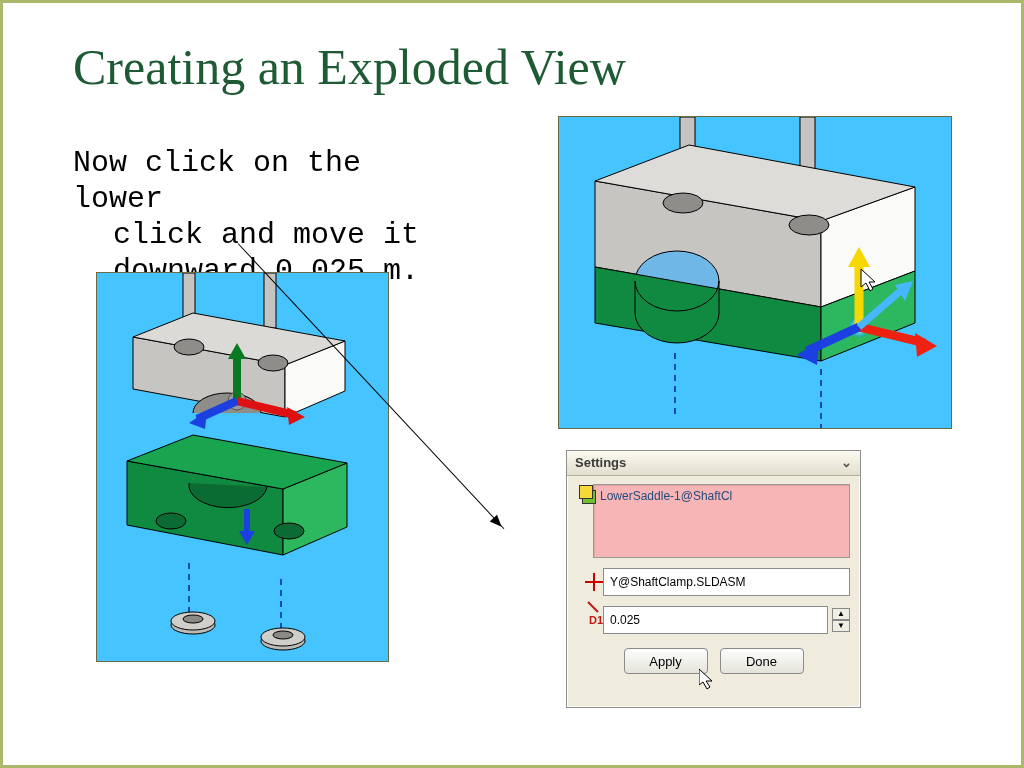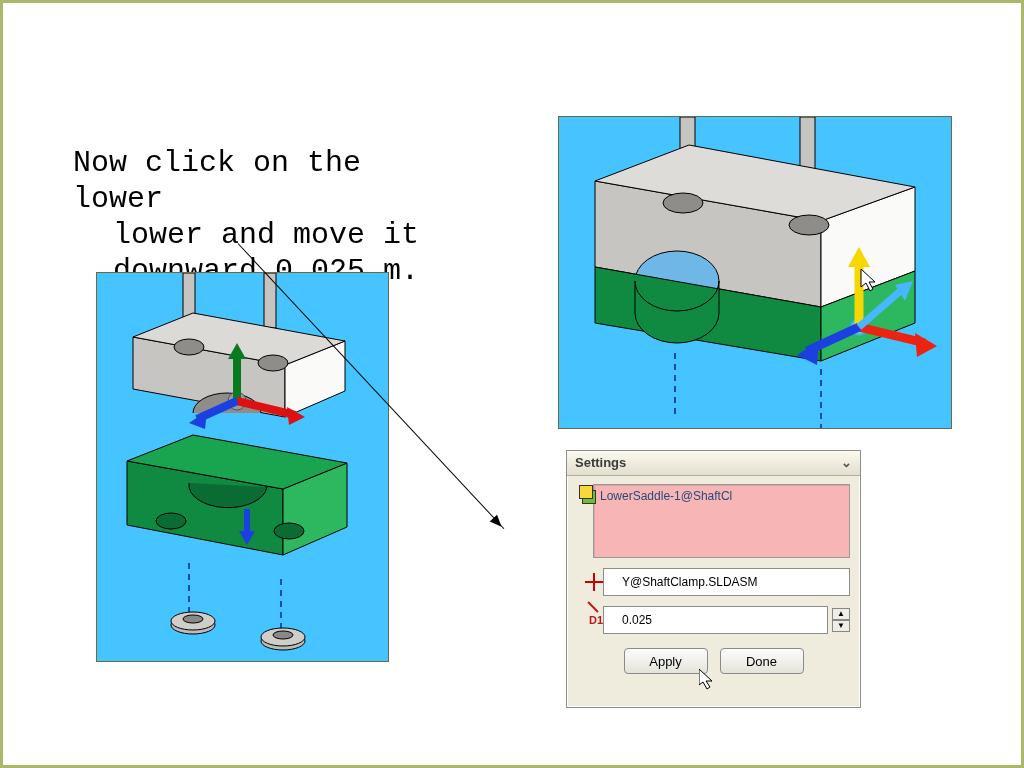--- a/index.html
+++ b/index.html
@@ -78,21 +78,21 @@
   }
   .pinklist .sel { color:#254a7c; }
   .cube-ico {
     position:absolute; left:12px; top:34px; width:18px; height:18px;
   }
   .cube-ico::before{content:"";position:absolute;left:3px;top:5px;width:12px;height:12px;background:#6fbf2e;border:1px solid #333;}
   .cube-ico::after{content:"";position:absolute;left:0px;top:0px;width:12px;height:12px;background:#f7d83a;border:1px solid #333;}
   .row { display:flex; align-items:center; margin-top:10px; }
   .row .lab { width:26px; display:flex; justify-content:flex-end; }
   .row input[type="text"]{
-    flex:1; height:22px; padding:2px 18px; font-size:12px;
+    flex:1; height:22px; padding:2px 6px; font-size:12px;
     border:1px solid #8c8c8c; background:#fff;
   }
   .spin { width:18px; display:flex; flex-direction:column; margin-left:4px; }
   .spin button{
     width:18px; height:12px; font-size:8px; line-height:8px; padding:0;
     border:1px solid #888; background:#efeee4; cursor:pointer;
   }
   .btnrow { display:flex; gap:12px; margin-top:14px; justify-content:center;}
   .btn {
     min-width:84px; height:26px; font-size:13px;
@@ -120,24 +120,25 @@
   }
 
   
   svg.v { position:absolute; left:0; top:0; width:100%; height:100%; }
 </style>
 </head>
 <body>
 
 <div class="slide">
 
+  <div class="title">Creating an Exploded View</div>
 
   <div class="body-text">
     <span>Now click on the lower</span><br>
-    <span class="indent">lower and move it</span>
+    <span class="indent">click and move it</span>
     <span class="indent">downward 0.025 m.</span>
   </div>
 
   <div class="view view-left">
     <svg class="v" viewBox="0 0 291 388">
 
       <g stroke="#1749b7" stroke-width="2" stroke-dasharray="6 5">
         <line x1="92" y1="0" x2="92" y2="62"></line>
         <line x1="173" y1="6" x2="173" y2="74"></line>
         <line x1="82" y1="200" x2="82" y2="260"></line>

